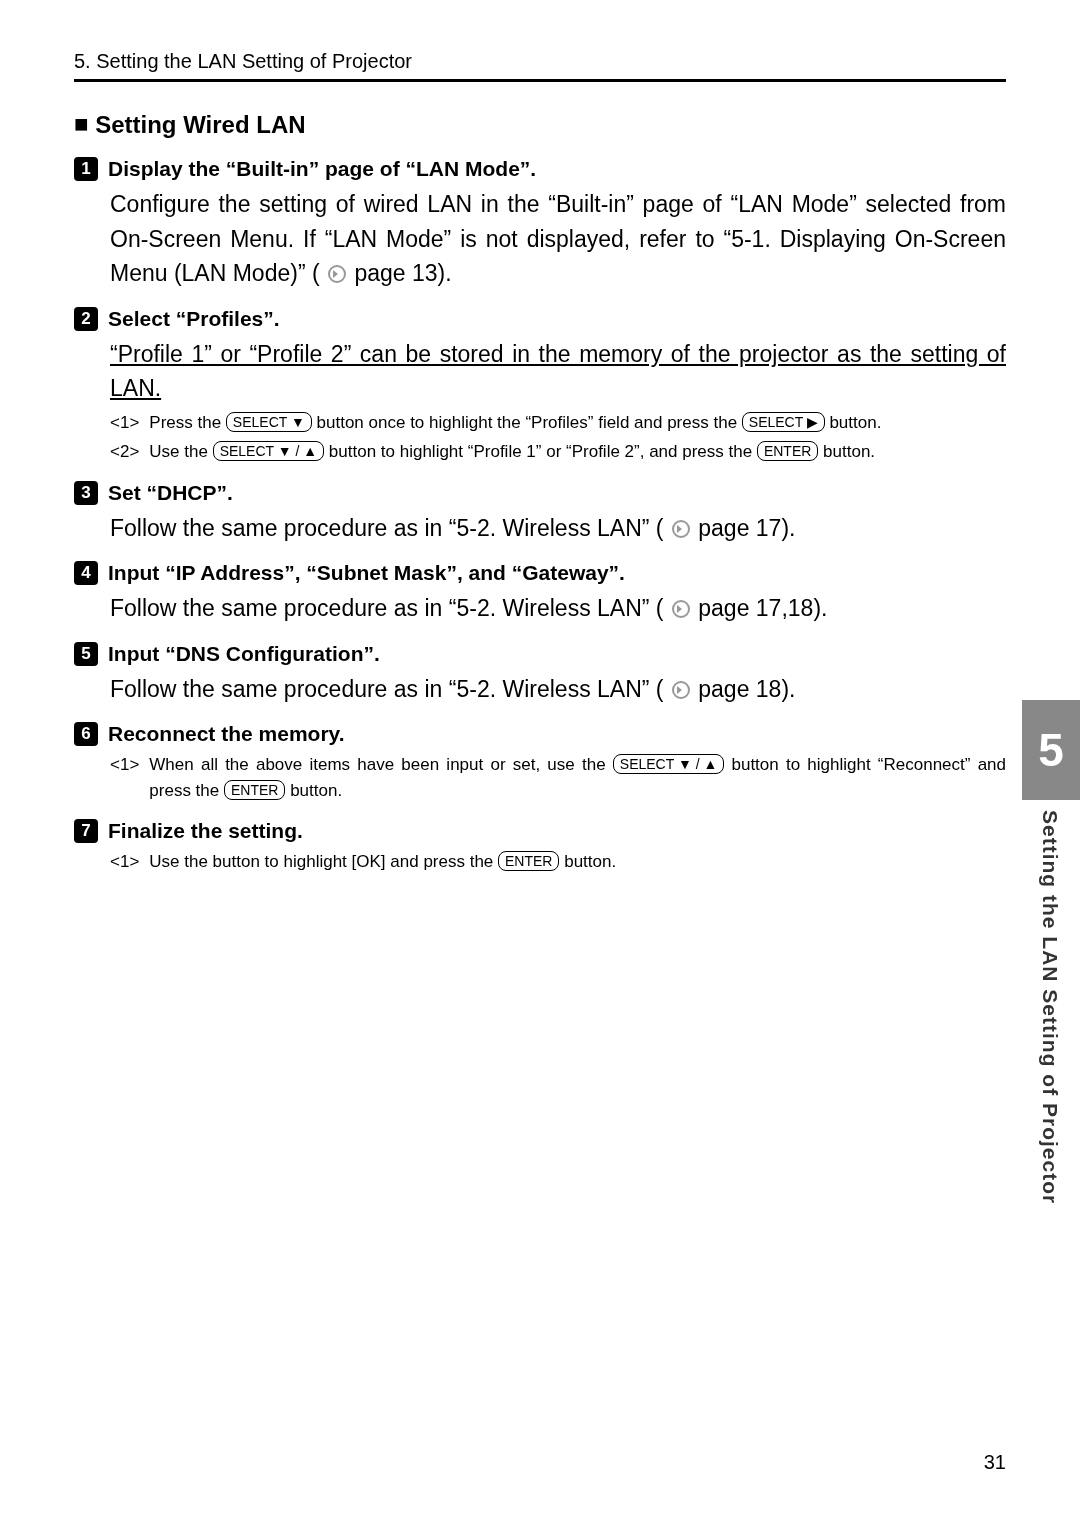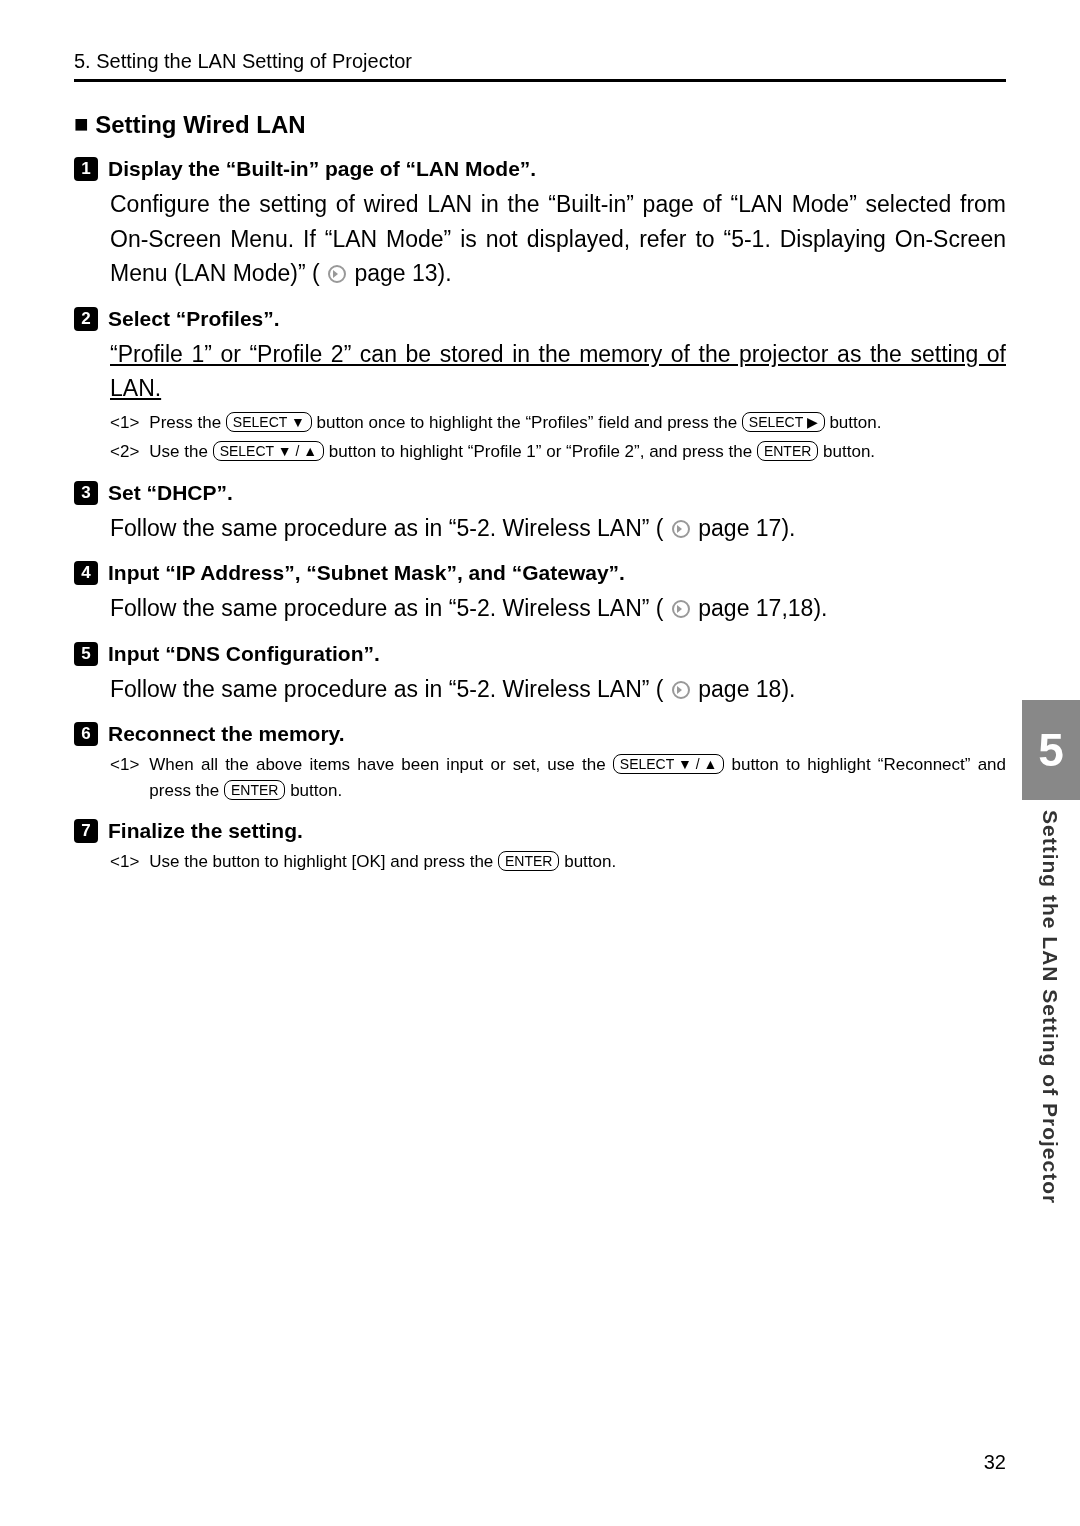--- a/index.html
+++ b/index.html
@@ -245,13 +245,13 @@
     </div>
   </div>
 
 </div>
 
 <div class="side-tab">
   <span>5</span>
 </div>
 <div class="side-label">Setting the LAN Setting of Projector</div>
 
-<div class="page-number">32</div>
+<div class="page-number">31</div>
 
 </body></html>

